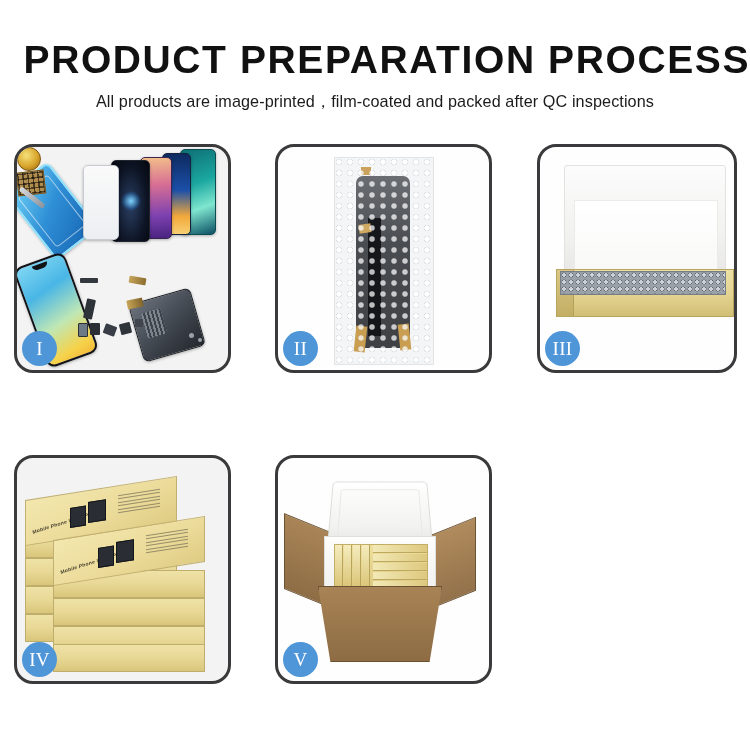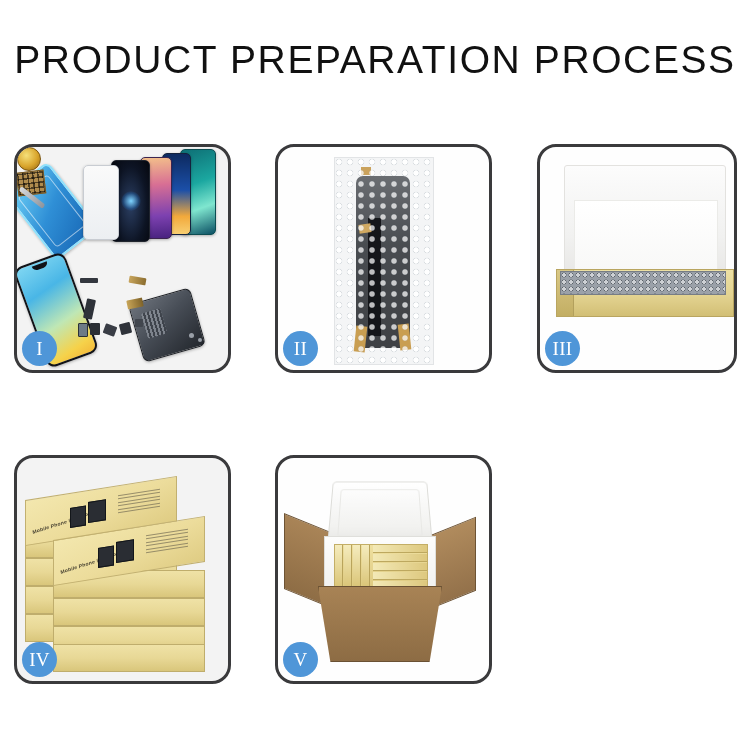--- a/index.html
+++ b/index.html
@@ -19,26 +19,27 @@
   .header {
     position: absolute;
     left: 0; top: 0;
     width: 750px;
     text-align: center;
   }
   .title {
     margin: 0;
     padding-top: 40px;
     font-size: 39px;
-    font-weight: 400;
+    font-weight: 700;
     letter-spacing: 1.6px;
     color: #111111;
     line-height: 1.02;
     white-space: nowrap;
     font-family: "Liberation Sans", sans-serif;
+    text-align: right;
   }
   .subtitle {
     margin: 0;
     padding-top: 11px;
     font-size: 16.2px;
     font-weight: 400;
     color: #1b1b1b;
     letter-spacing: 0.1px;
     white-space: nowrap;
     font-family: "Liberation Sans", sans-serif;
@@ -406,20 +407,21 @@
     transform: skewX(-26deg);
   }
   .p6-tape1 { position:absolute; left:28px; top:74px; width:14px; height:14px; background:rgba(130,104,68,.55); }
   .p6-tape2 { position:absolute; left:28px; top:158px; width:14px; height:13px; background:rgba(130,104,68,.5); }
 </style>
 </head>
 <body>
 
 <div class="header">
   <h1 class="title">PRODUCT PREPARATION PROCESS</h1>
+  <p class="subtitle">All products are image-printed，film-coated and packed after QC inspections</p>
 </div>
 
 <div class="grid">
 
   <div class="panel col1 row1">
     <div class="stage">
       <div class="ph p1-film"></div>
       <div class="ph p1-teal"></div>
       <div class="ph p1-blue2"></div>
       <div class="ph p1-purple"></div>

